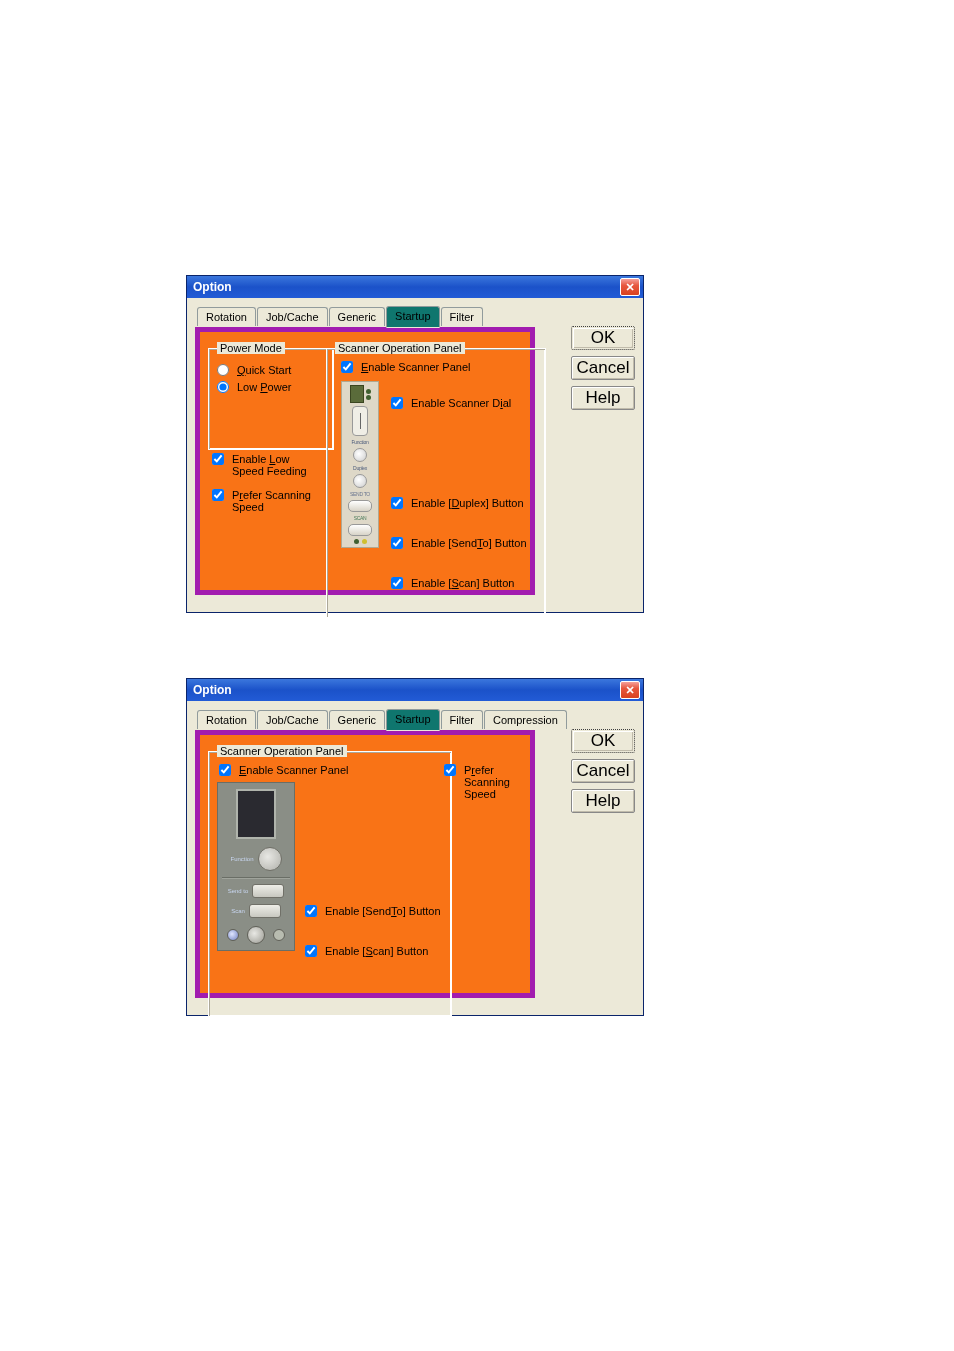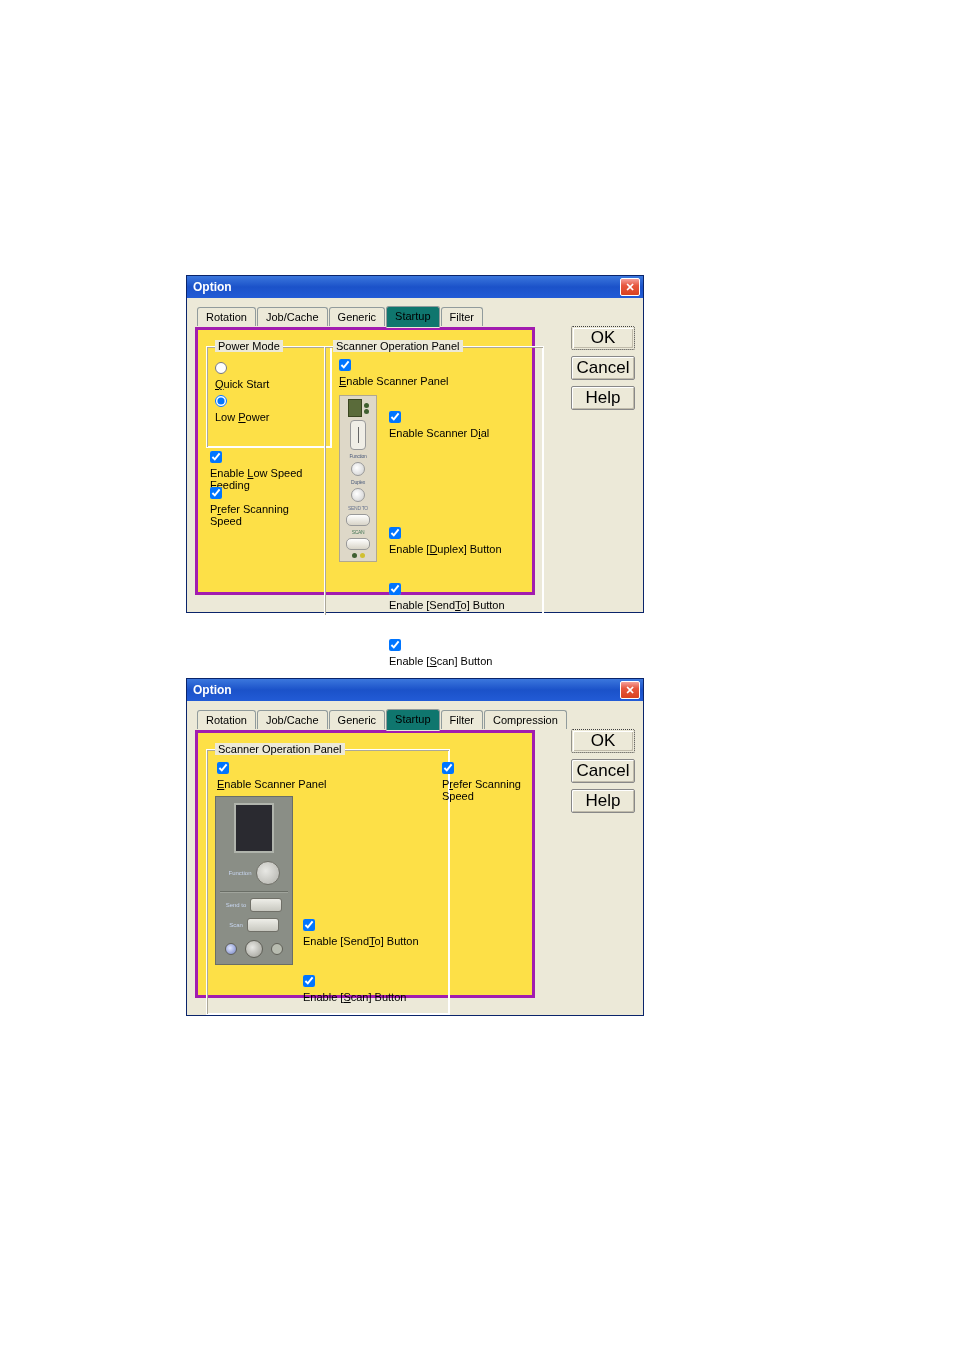--- a/index.html
+++ b/index.html
@@ -73,22 +73,22 @@
   }
   .tab.active {
     background: #0f766e;
     top: 0;
     padding-bottom: 4px;
     z-index: 4;
     border-bottom: 1px solid #ece9d8;
     margin-bottom: -1px;
   }
   .tab-panel {
-    border: 3px solid #a21caf;
-    background: #fde047;
+    border: 5px solid #a21caf;
+    background: #f97316;
     position: relative;
     z-index: 1;
     margin-top: 0;
     padding: 16px 10px 10px 10px;
     box-sizing: border-box;
   }
   .groupbox {
     border: 1px solid #d0c8b8;
     border-top-color: #ffffff;
     border-left-color: #ffffff;
@@ -105,21 +105,20 @@
     background: #ece9d8;
     padding: 0 3px;
     font-size: 11px;
   }
   .radio-row, .check-row {
     display: flex;
     align-items: flex-start;
     margin: 5px 0;
     font-size: 11px;
     gap: 4px;
-    flex-direction: column;
   }
   .radio-row input, .check-row input {
     margin: 0 4px 0 0;
     width: 12px;
     height: 12px;
     flex: 0 0 auto;
   }
   .check-row .cklabel {
     line-height: 12px;
   }

